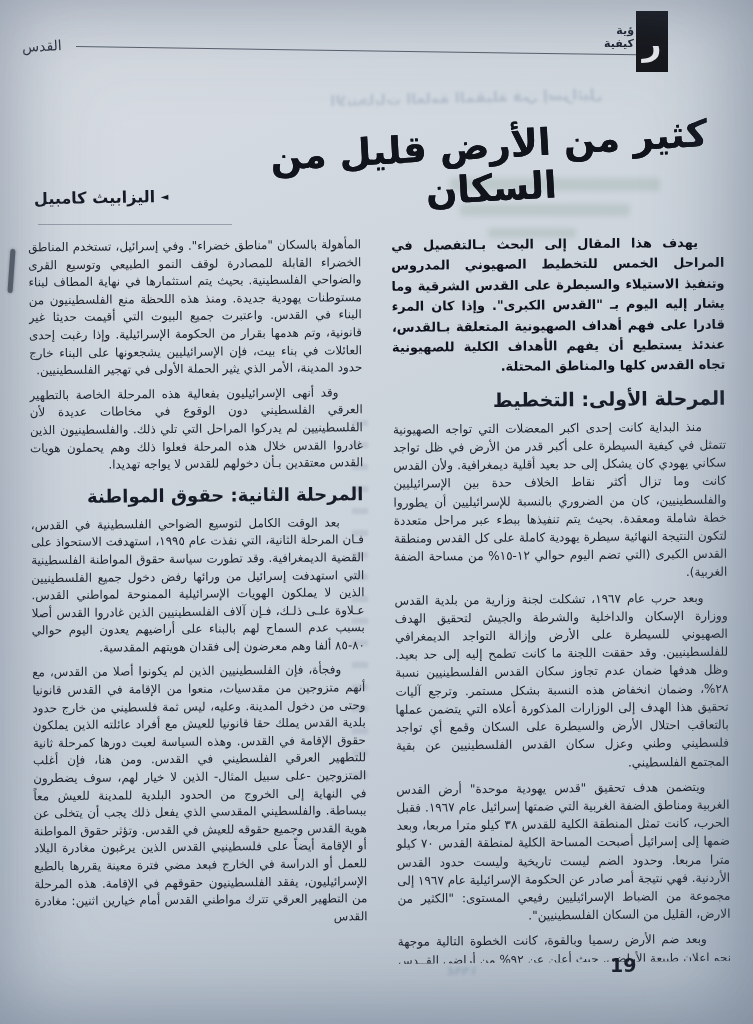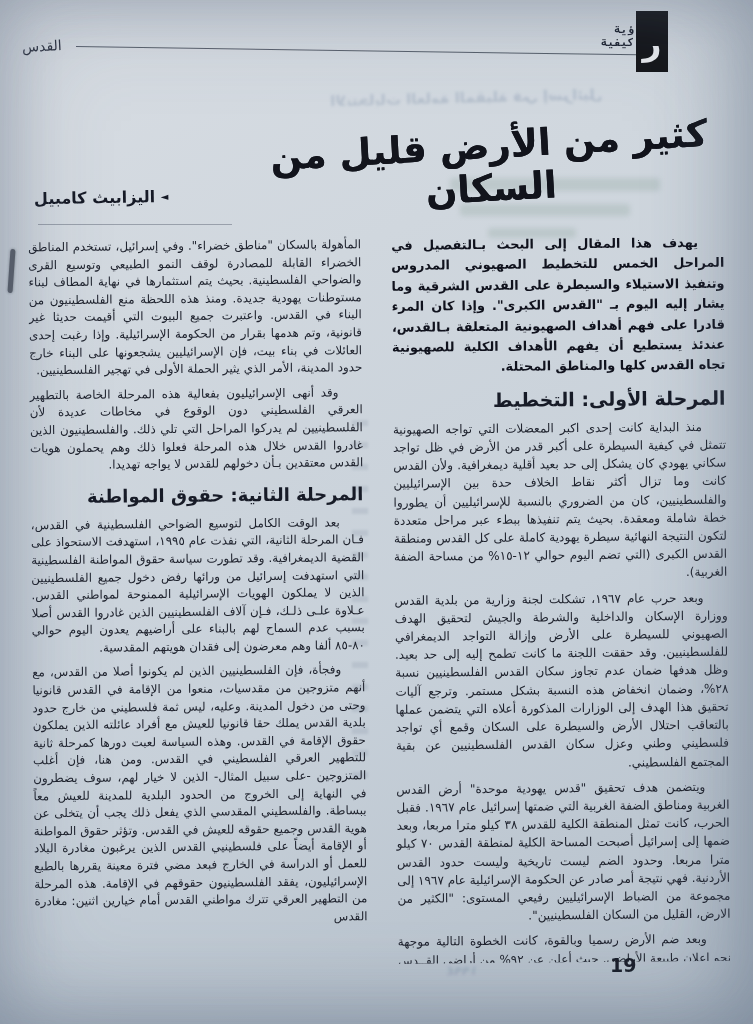--- a/index.html
+++ b/index.html
@@ -15,21 +15,21 @@
                inset 18px 0 50px rgba(75,90,112,.12);
   }
   
   .logo-box{
     position:absolute;left:636px;top:11px;width:32px;height:61px;
     background:#15161a;z-index:3;display:flex;align-items:flex-end;justify-content:center;
   }
   .logo-letter{color:#e9ebef;font-size:33px;font-weight:bold;line-height:56px;}
   .logo-small{
     position:absolute;left:592px;top:24px;width:42px;z-index:3;
-    font-size:11px;font-weight:bold;color:#1d2230;line-height:13px;text-align:right;font-family:Liberation Mono, monospace;
+    font-size:11px;font-weight:bold;color:#1d2230;line-height:13px;text-align:right;
   }
   .header-rule{
     position:absolute;left:76px;top:46px;width:562px;height:0;
     border-top:1.4px solid #434b58;transform:rotate(.85deg);transform-origin:left top;opacity:.85;
   }
   .section-label{
     position:absolute;left:22px;top:38px;font-size:14px;color:#2c3240;transform:rotate(-3deg);
   }
   
   .ghost{

